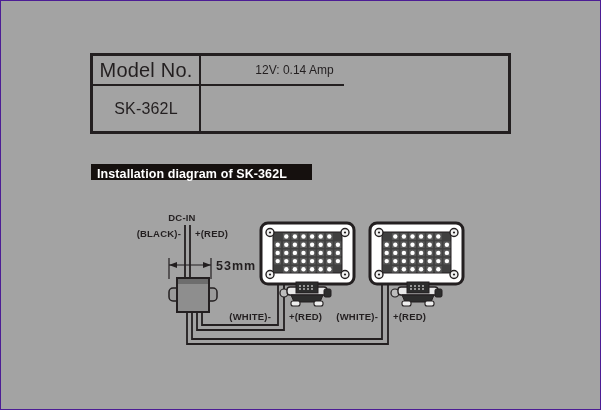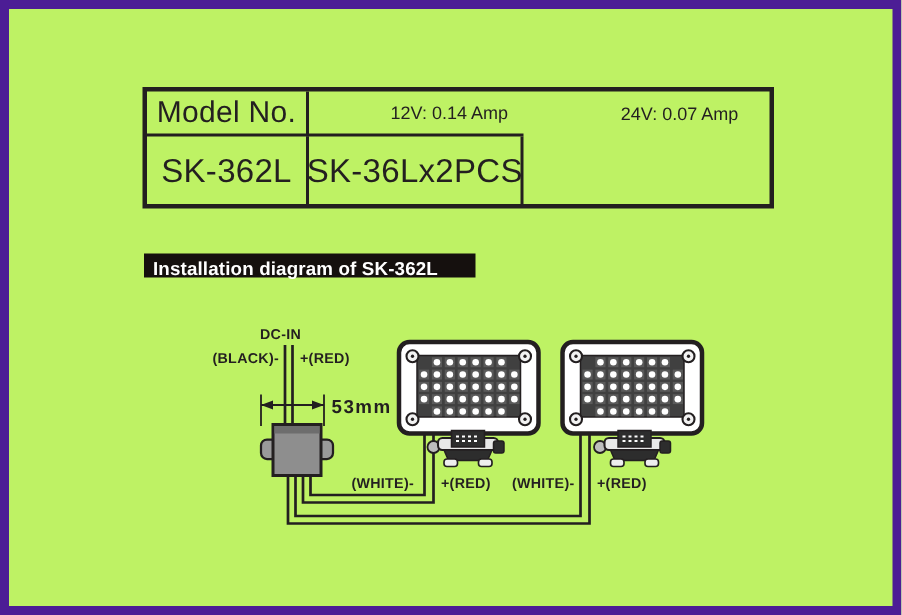--- a/index.html
+++ b/index.html
@@ -1,33 +1,33 @@
 <!DOCTYPE html>
 <html><head>
 <meta charset="utf-8">
 <style>
   html,body{margin:0;padding:0;background:#fff;}
   .canvas{
     position:relative;width:601px;height:410px;box-sizing:border-box;
-    background:#bef264;border:6px solid #4c1d95;overflow:hidden;
+    background:#a3a3a3;border:1px solid #4c1d95;overflow:hidden;
     font-family:"Liberation Sans",sans-serif;color:#231f20;
   }
   
   .spec-table{
     position:absolute;left:89px;top:52px;width:421px;box-sizing:border-box;
     border:3px solid #231f20;display:grid;
     grid-template-columns:108px 143px 164px;
     grid-template-rows:30px 22px 23px;
   }
   .cell{
     display:flex;align-items:center;justify-content:center;
     box-sizing:border-box;white-space:nowrap;
   }
   .hdr{font-size:20px;letter-spacing:0.2px;}
-  .big{font-size:22px;letter-spacing:0.2px;}
+  .big{font-size:16px;letter-spacing:0.2px;}
   .cur{font-size:12px;padding-left:44px;}
   .b-r{border-right:2px solid #231f20;}
   .b-b{border-bottom:2px solid #231f20;}
   .span2{grid-row:2 / span 2;}
   
   .section-bar{
     position:absolute;left:90px;top:163px;width:221px;height:16px;
     background:#15100e;color:#ffffff;box-sizing:border-box;
     font-size:12.5px;font-weight:bold;line-height:20px;padding-left:6px;
     letter-spacing:0.1px;
@@ -41,23 +41,21 @@
 </style>
 </head>
 <body>
 
 <div class="canvas">
 
   <div class="spec-table">
     <div class="cell hdr b-r b-b">Model No.</div>
 
     <div class="cell big b-r span2">SK-362L</div>
-    <div class="cell big b-r span2">SK-36Lx2PCS</div>
     <div class="cell cur b-b">12V: 0.14 Amp</div>
-    <div class="cell cur">24V: 0.07 Amp</div>
   </div>
 
   <div class="section-bar">
     <span>Installation diagram of SK-362L</span>
   </div>
 
   <svg class="diagram" width="601" height="180" viewBox="0 188 601 180">
 
     <g>
       <text class="lbl" x="181" y="220" text-anchor="middle">DC-IN</text>

